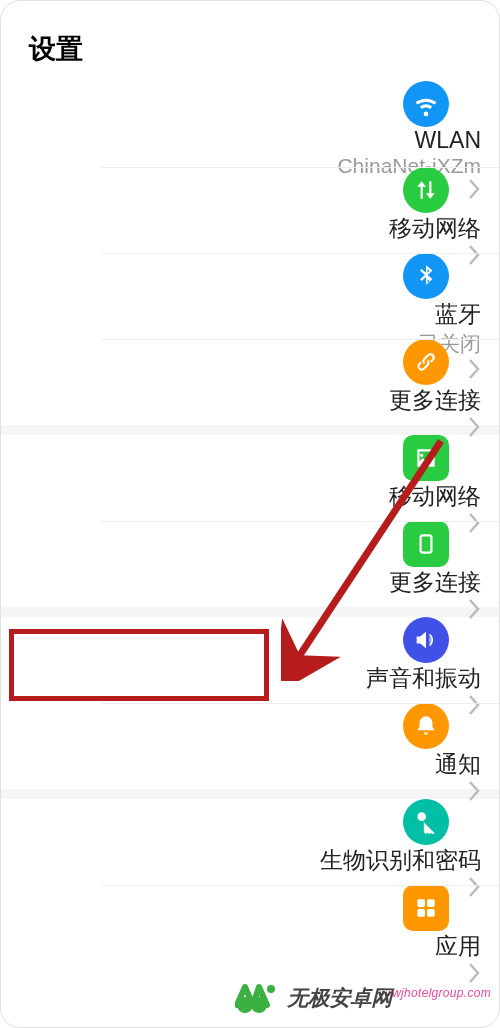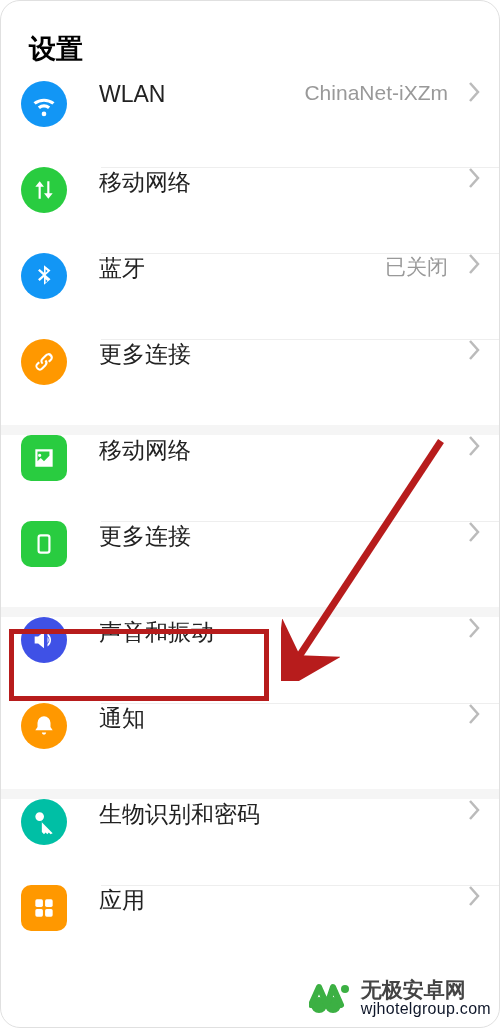--- a/index.html
+++ b/index.html
@@ -21,24 +21,25 @@
   }
   .group {
     background: #fff;
   }
   .sep {
     height: 10px;
     background: #f5f5f5;
   }
   .row {
     display: flex;
-    align-items: flex-start;
+    align-items: flex-end;
     height: 86px;
     padding: 0 18px 0 20px;
     position: relative;
+    flex-direction: column;
   }
   .row + .row::before {
     content: "";
     position: absolute;
     left: 100px;
     right: 0;
     top: 0;
     height: 1px;
     background: #eee;
   }
@@ -57,21 +58,21 @@
   }
   .icon-circle svg { display: block; }
   .label {
     font-size: 23px;
     color: #222;
     flex: 1 1 auto;
   }
   .value {
     font-size: 21px;
     color: #999;
-    margin-right: 19px;
+    margin-right: 0;
   }
   .chevron {
     width: 14px;
     height: 22px;
     flex: 0 0 14px;
   }
   .chevron svg { display: block; }
   .highlight-box {
     position: absolute;
     border: 5px solid #b71c1c;
@@ -96,31 +97,31 @@
     display: flex;
     align-items: center;
   }
   .watermark .logo {
     width: 46px;
     height: 46px;
     margin-right: 6px;
   }
   .watermark .wm-text {
     display: flex;
-    flex-direction: column;
     line-height: 1.05;
+    font-style: italic;
   }
   .watermark .wm-title {
     font-size: 21px;
     font-weight: 700;
     color: #444;
   }
   .watermark .wm-url {
-    font-size: 16px;
-    color: #0f172a;
+    font-size: 12px;
+    color: #ec4899;
     letter-spacing: 0.3px;
   }
 </style>
 </head>
 <body>
 
 <div class="page-title">设置</div>
 
 <div class="group">
   <div class="row">

